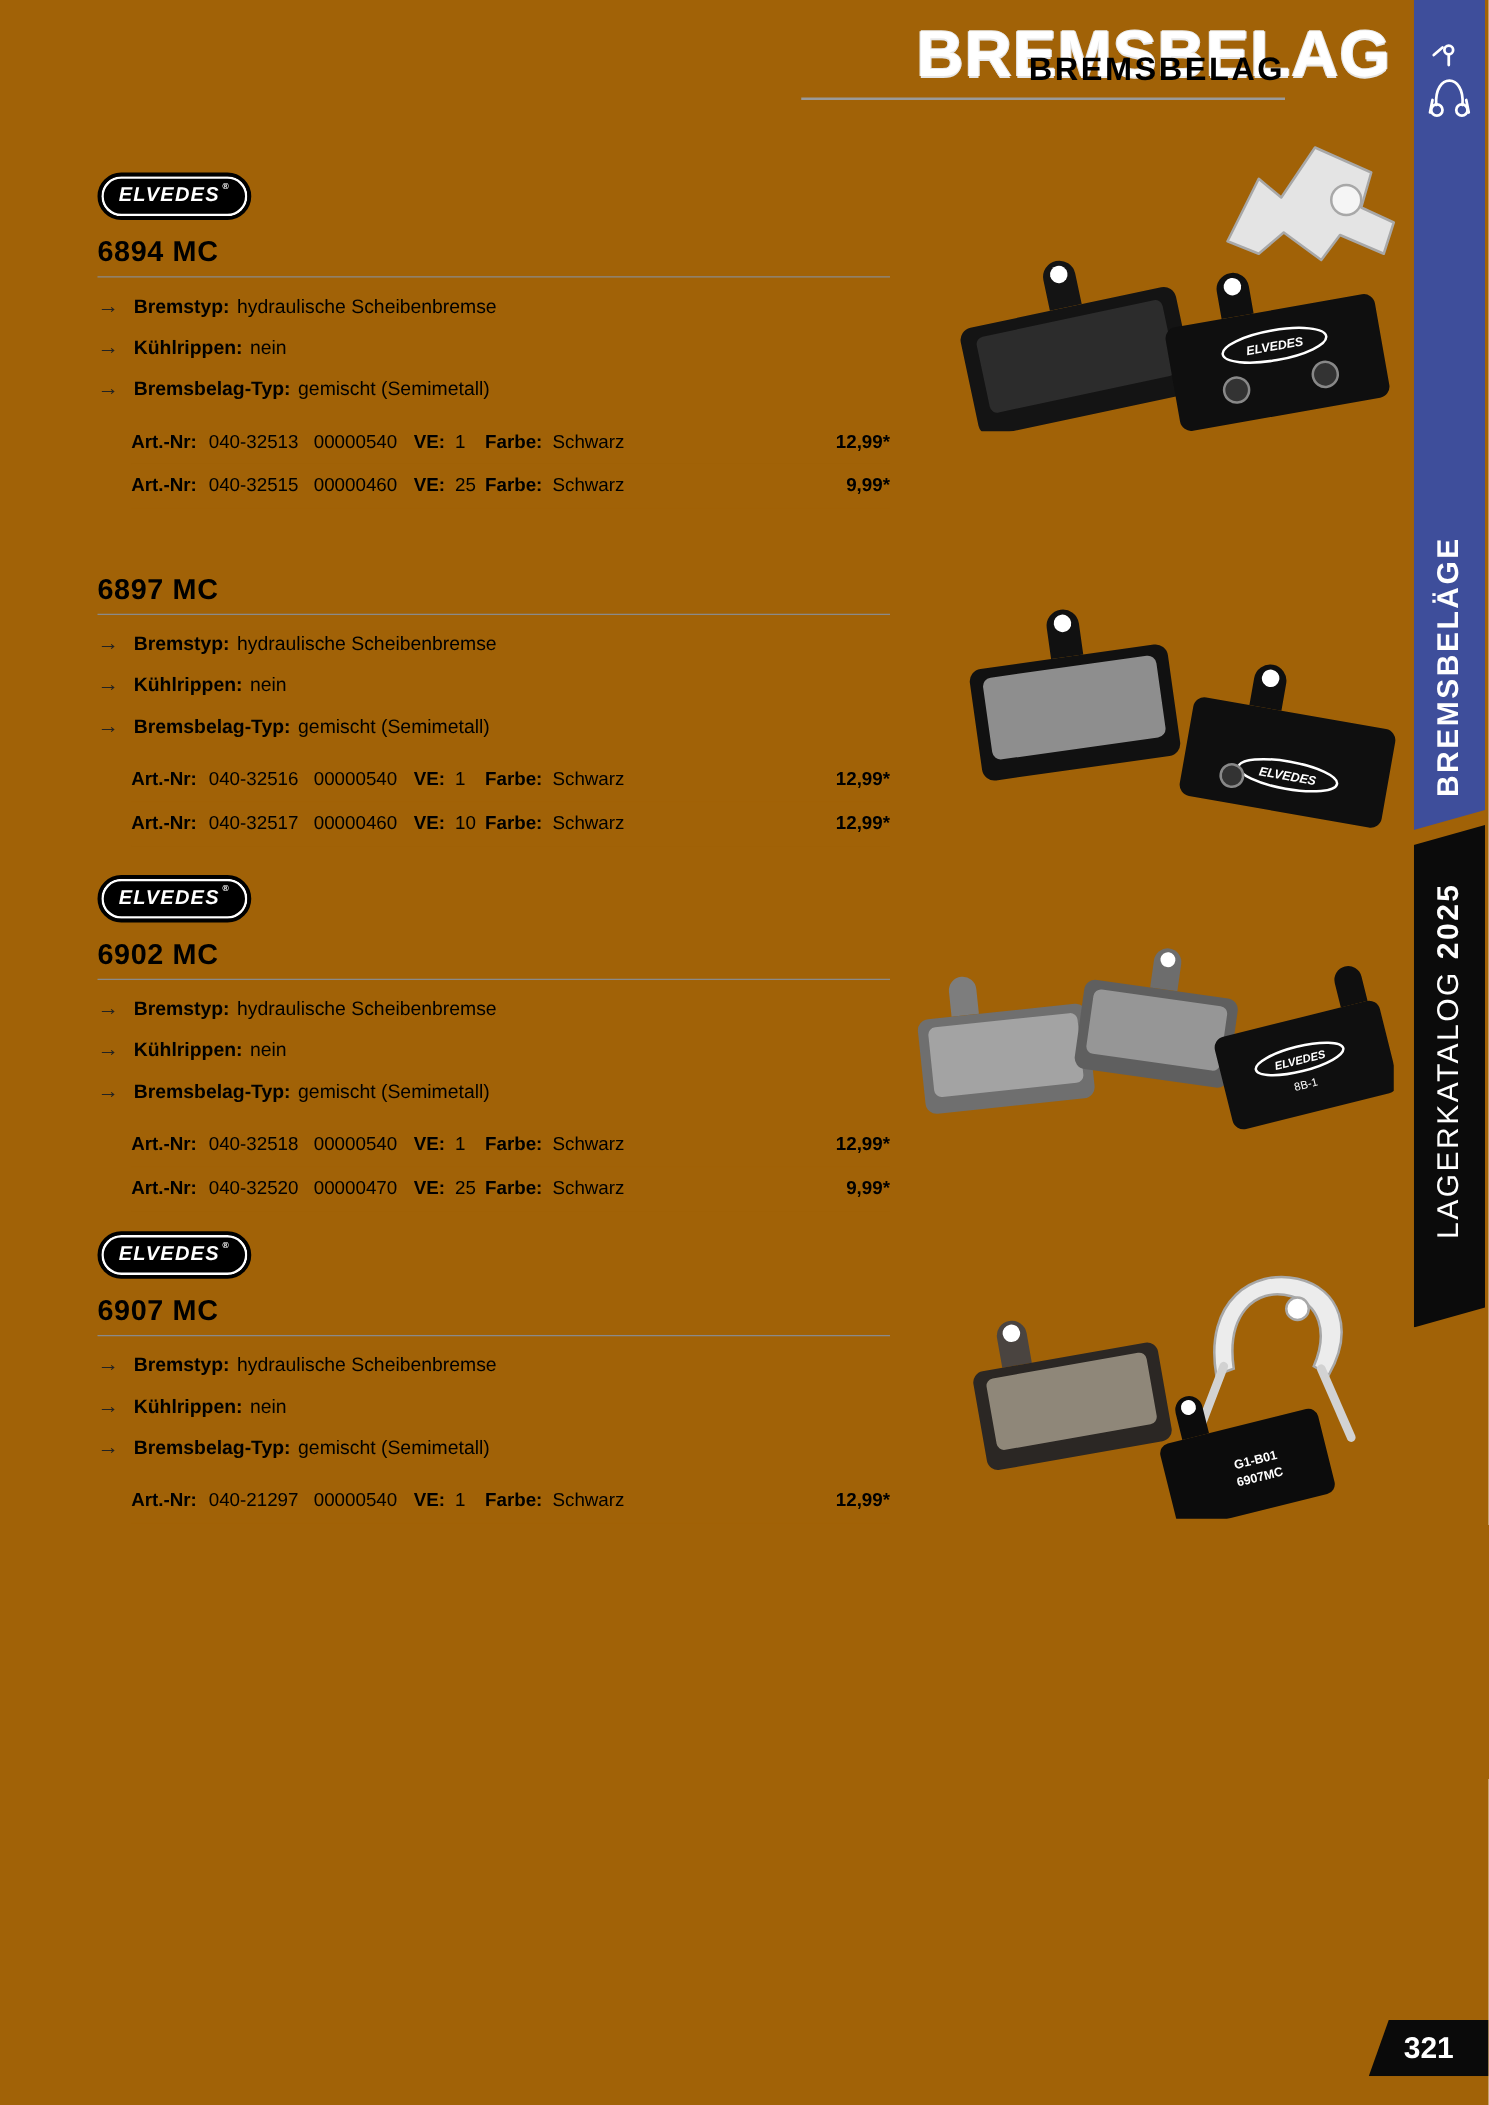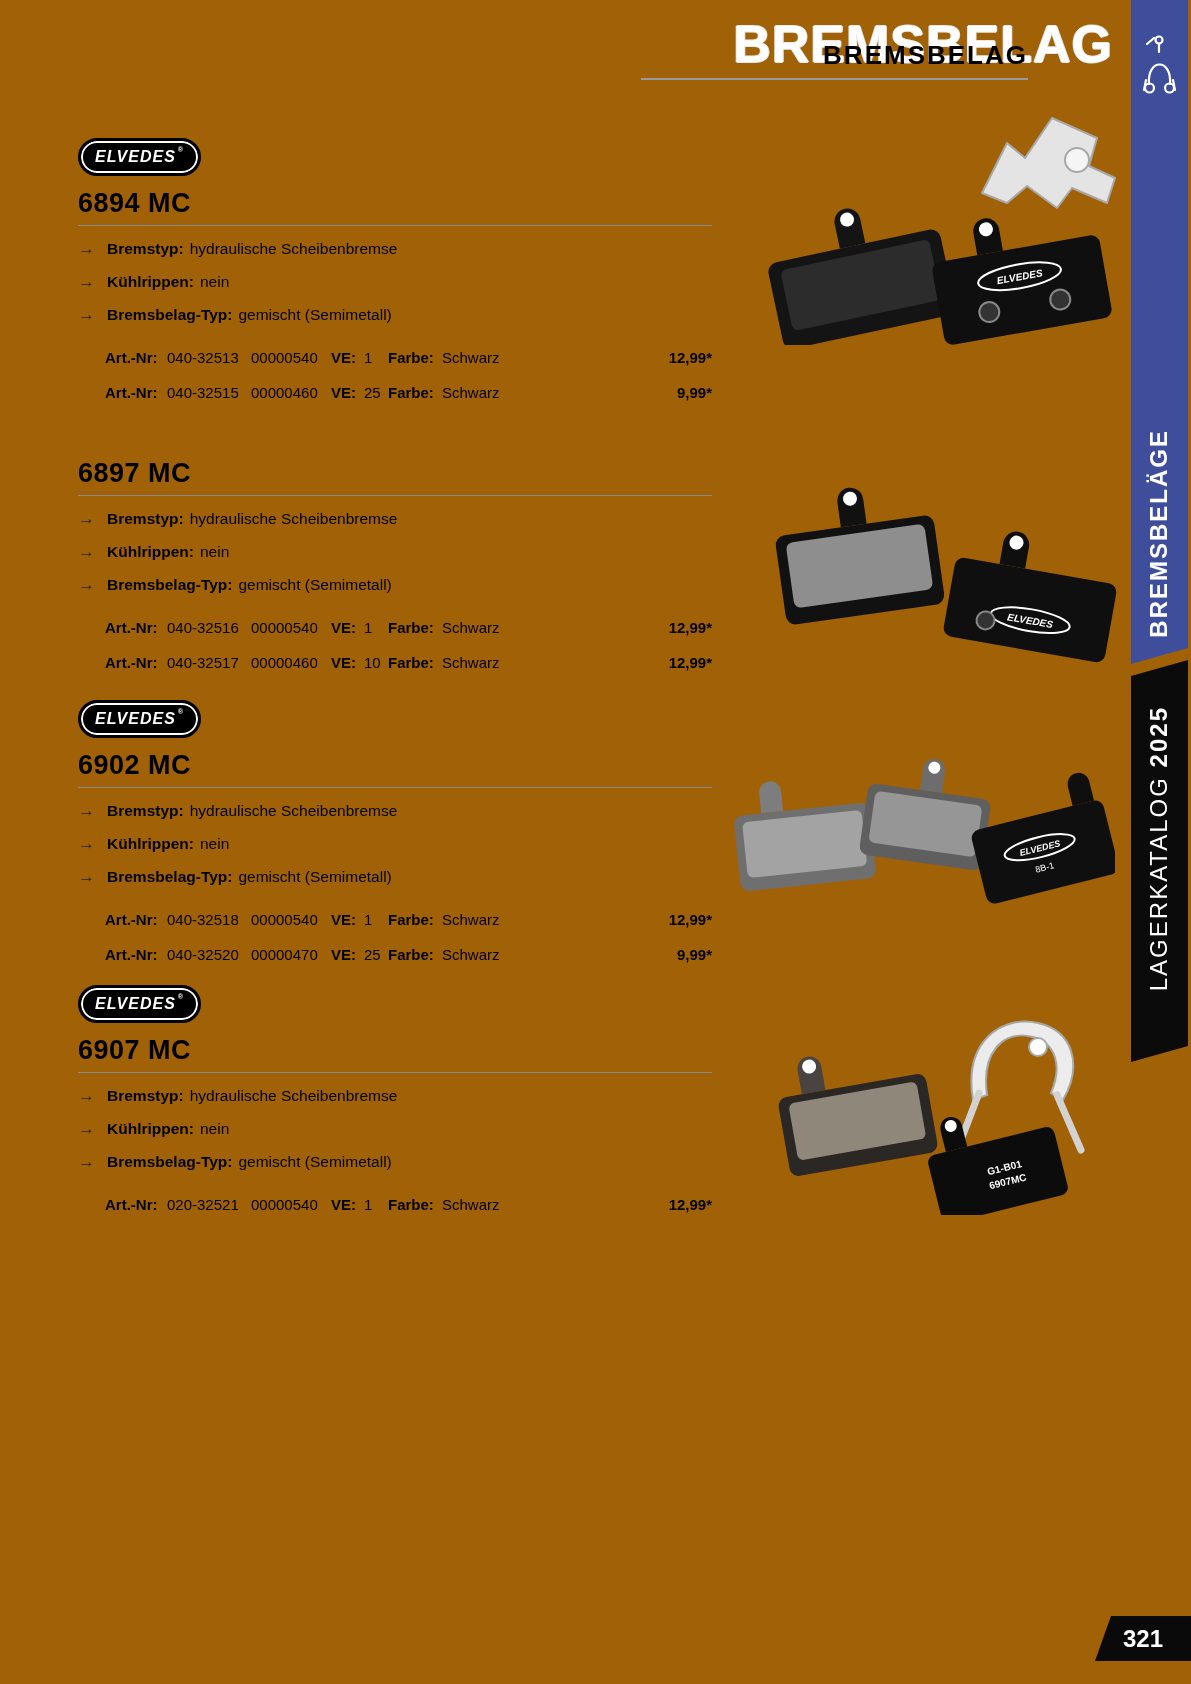--- a/index.html
+++ b/index.html
@@ -25,21 +25,21 @@
   .catalog-text .year{font-weight:bold;}
   .caliper{position:absolute;top:32px;left:11px;}
 
   
   .product{position:absolute;left:78px;width:634px;}
   .logo{display:inline-flex;align-items:flex-start;background:#000;color:#fff;border-radius:999px;
         padding:6px 14px 7px;border:3px solid #000;box-shadow:inset 0 0 0 2px #fff;
         font-style:italic;font-weight:bold;letter-spacing:1px;margin-bottom:6px;}
   .logo-text{font-size:16px;line-height:1.2;}
   .logo-reg{font-size:7px;margin-left:2px;margin-top:-1px;}
-  .p-title{margin:6px 0 6px;font-size:27px;font-weight:bold;letter-spacing:.5px;}
+  .p-title{margin:6px 0 6px;font-size:23px;font-weight:bold;letter-spacing:.5px;}
   .p-rule{height:1px;background:#8a8a8a;margin-bottom:4px;}
   .spec{display:flex;align-items:baseline;margin-top:13px;font-size:15.5px;}
   .spec .arrow{width:29px;font-size:17px;color:#222;flex:none;}
   .spec .label{font-weight:bold;margin-right:6px;white-space:nowrap;text-align:right;}
   .rows{margin-top:16px;margin-left:27px;}
   .art-row{display:flex;align-items:baseline;border-bottom:1px solid #a16207;
            padding:8px 0 9px;font-size:15px;}
   .art-row .c1{width:62px;font-weight:bold;flex:none;}
   .art-row .c2{width:84px;flex:none;}
   .art-row .c3{width:80px;flex:none;}
@@ -241,21 +241,21 @@
       <span>nein</span>
     </div>
     <div class="spec">
       <span class="arrow">→</span>
       <span class="label">Bremsbelag-Typ:</span>
       <span>gemischt (Semimetall)</span>
     </div>
     <div class="rows">
       <div class="art-row">
         <span class="c1">Art.-Nr:</span>
-        <span class="c2">020-32521</span>
+        <span class="c2">040-21297</span>
         <span class="c3">00000540</span>
         <span class="c4">VE:</span>
         <span class="c5">1</span>
         <span class="c6">Farbe:</span>
         <span class="c7">Schwarz</span>
         <span class="price">12,99*</span>
       </div>
     </div>
   </section>
 

